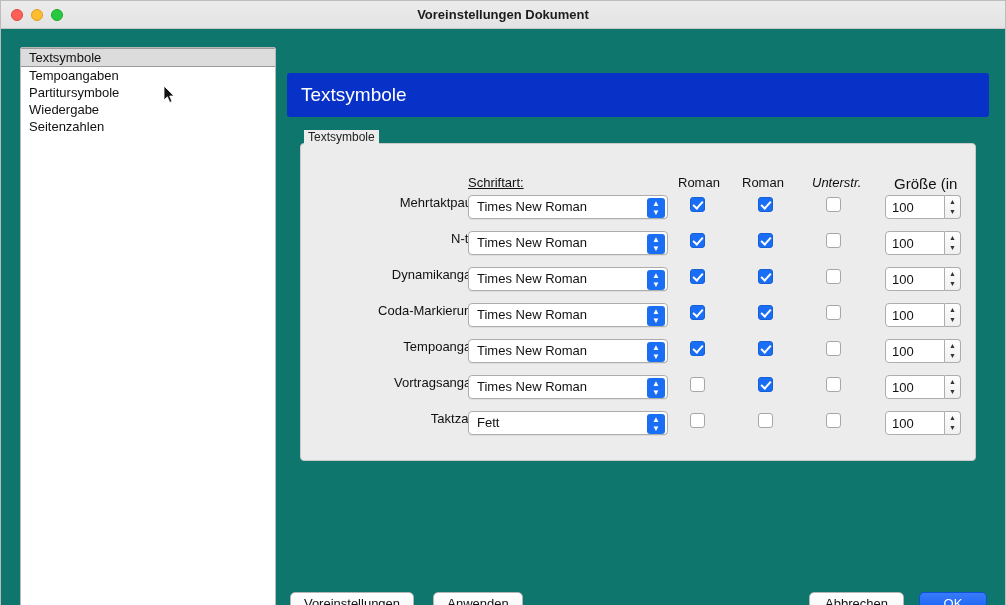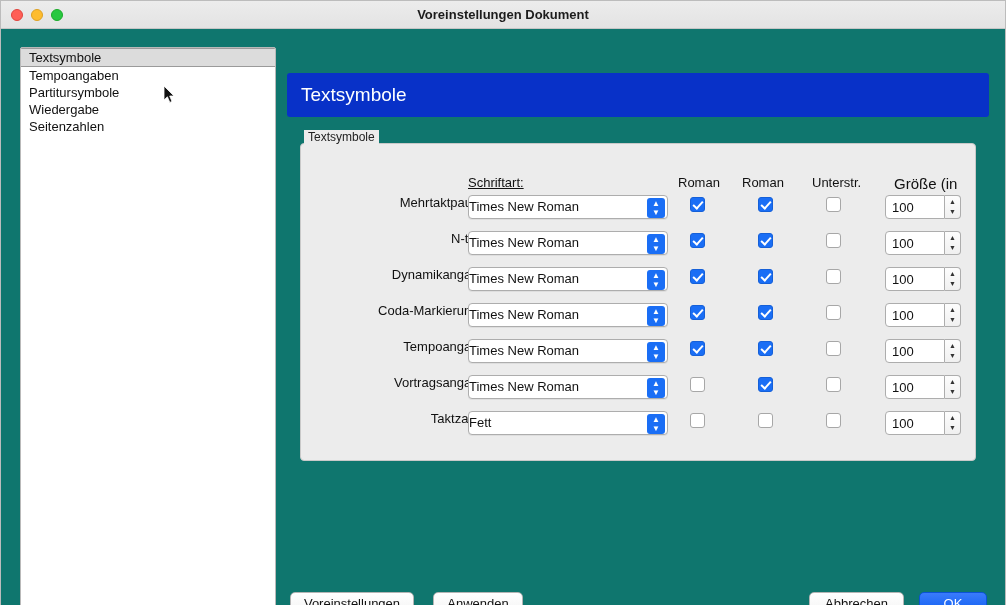--- a/index.html
+++ b/index.html
@@ -127,35 +127,36 @@
   }
   .hrow { height: 26px; }
   .c-label   { position: absolute; left: 33px;  width: 160px; text-align: right; font-size: 13px; color: #111; }
   .c-font    { position: absolute; left: 168px; width: 200px; }
   .c-bold    { position: absolute; left: 382px; width: 30px; text-align: center; }
   .c-ital    { position: absolute; left: 450px; width: 30px; text-align: center; }
   .c-under   { position: absolute; left: 518px; width: 30px; text-align: center; }
   .c-size    { position: absolute; left: 585px; width: 80px; }
   .hdr-bold  { position: absolute; left: 378px; font-size: 13px; color: #111; top: 6px; }
   .hdr-ital  { position: absolute; left: 442px; font-size: 13px; color: #111; top: 6px; }
-  .hdr-under { position: absolute; left: 512px; font-size: 13px; color: #111; top: 6px; }
+  .hdr-under { position: absolute; left: 512px; font-size: 13px; color: #111; top: 6px; font-style: italic; }
   .hdr-size  { position: absolute; left: 594px; font-size: 15px; color: #111; top: 6px; }
   .hdr-font  { position: absolute; left: 168px; font-size: 13px; color: #111; top: 6px; text-decoration: underline; }
 
   
   .popup {
     position: relative;
     width: 200px; height: 24px;
     background: #fff;
     border: 1px solid #adadad;
     border-radius: 4px;
     box-shadow: 0 1px 0 rgba(0,0,0,0.06);
     font-size: 13px;
     color: #111;
     line-height: 22px;
+    padding-left: 8px;
     overflow: hidden;
   }
   .popup .arrows {
     position: absolute;
     right: 2px; top: 2px;
     width: 18px; height: 20px;
     background: #1a6ef5;
     border-radius: 3px;
     color: #fff;
     font-size: 8px;

